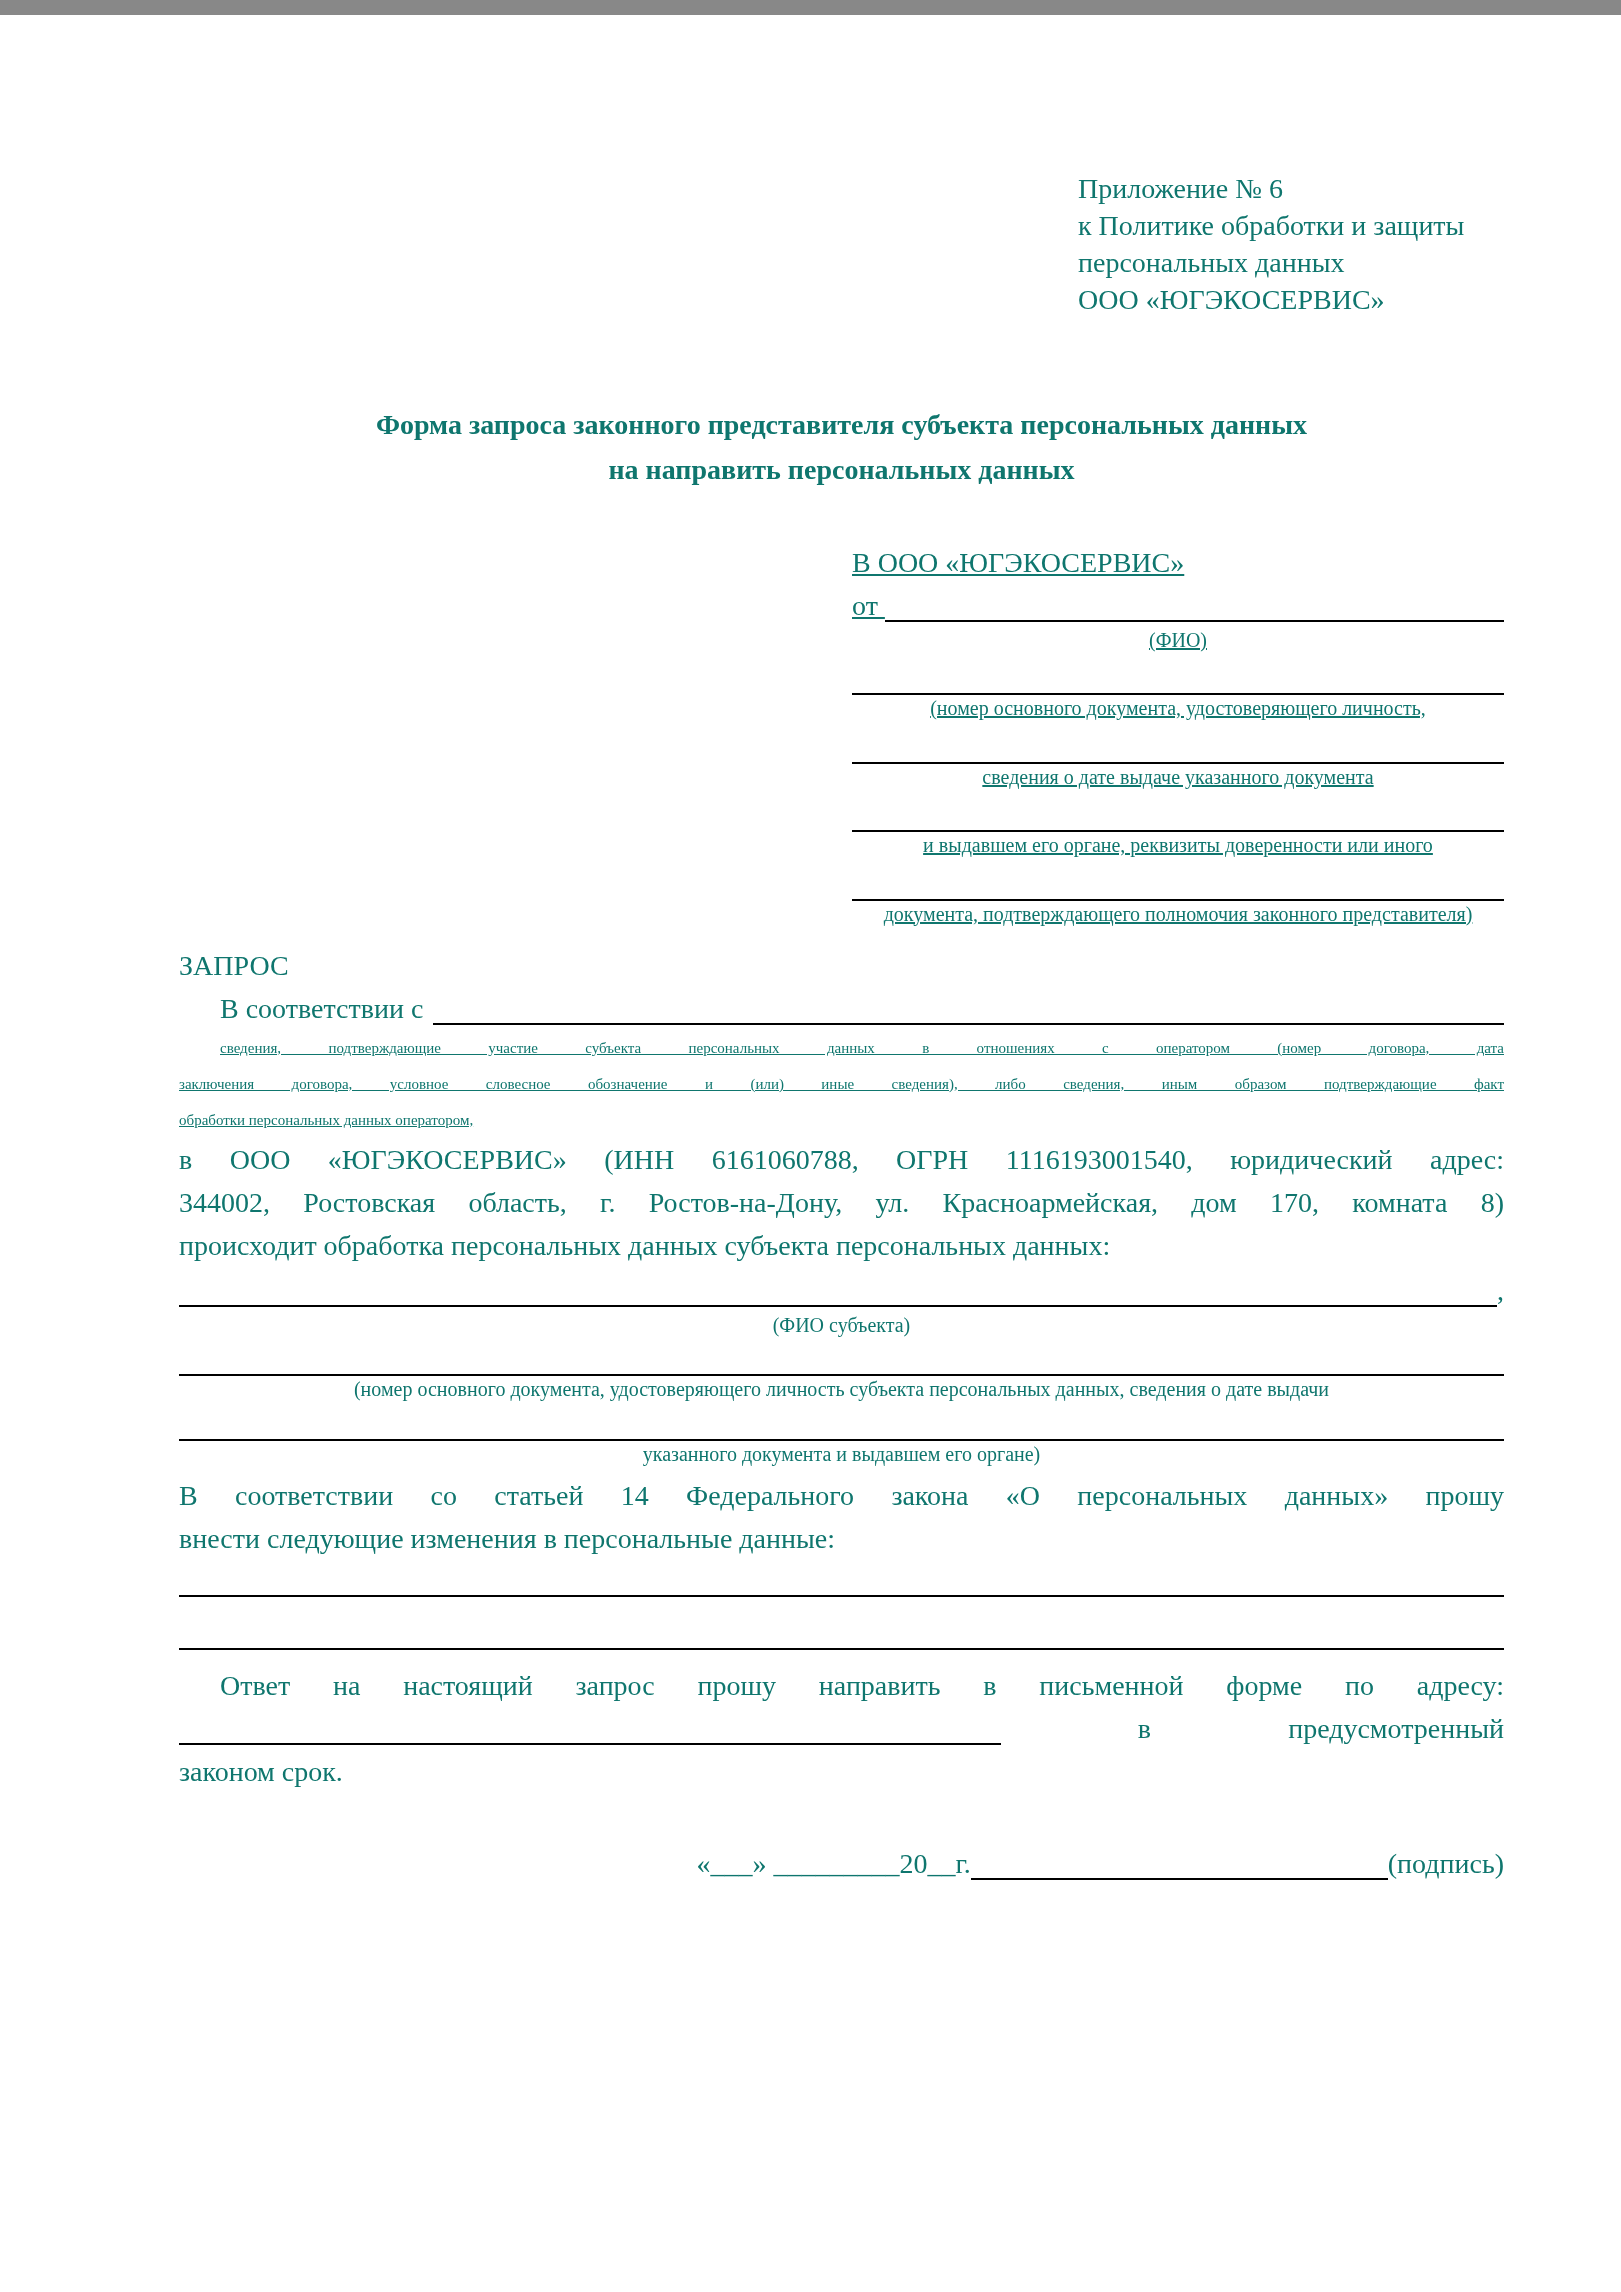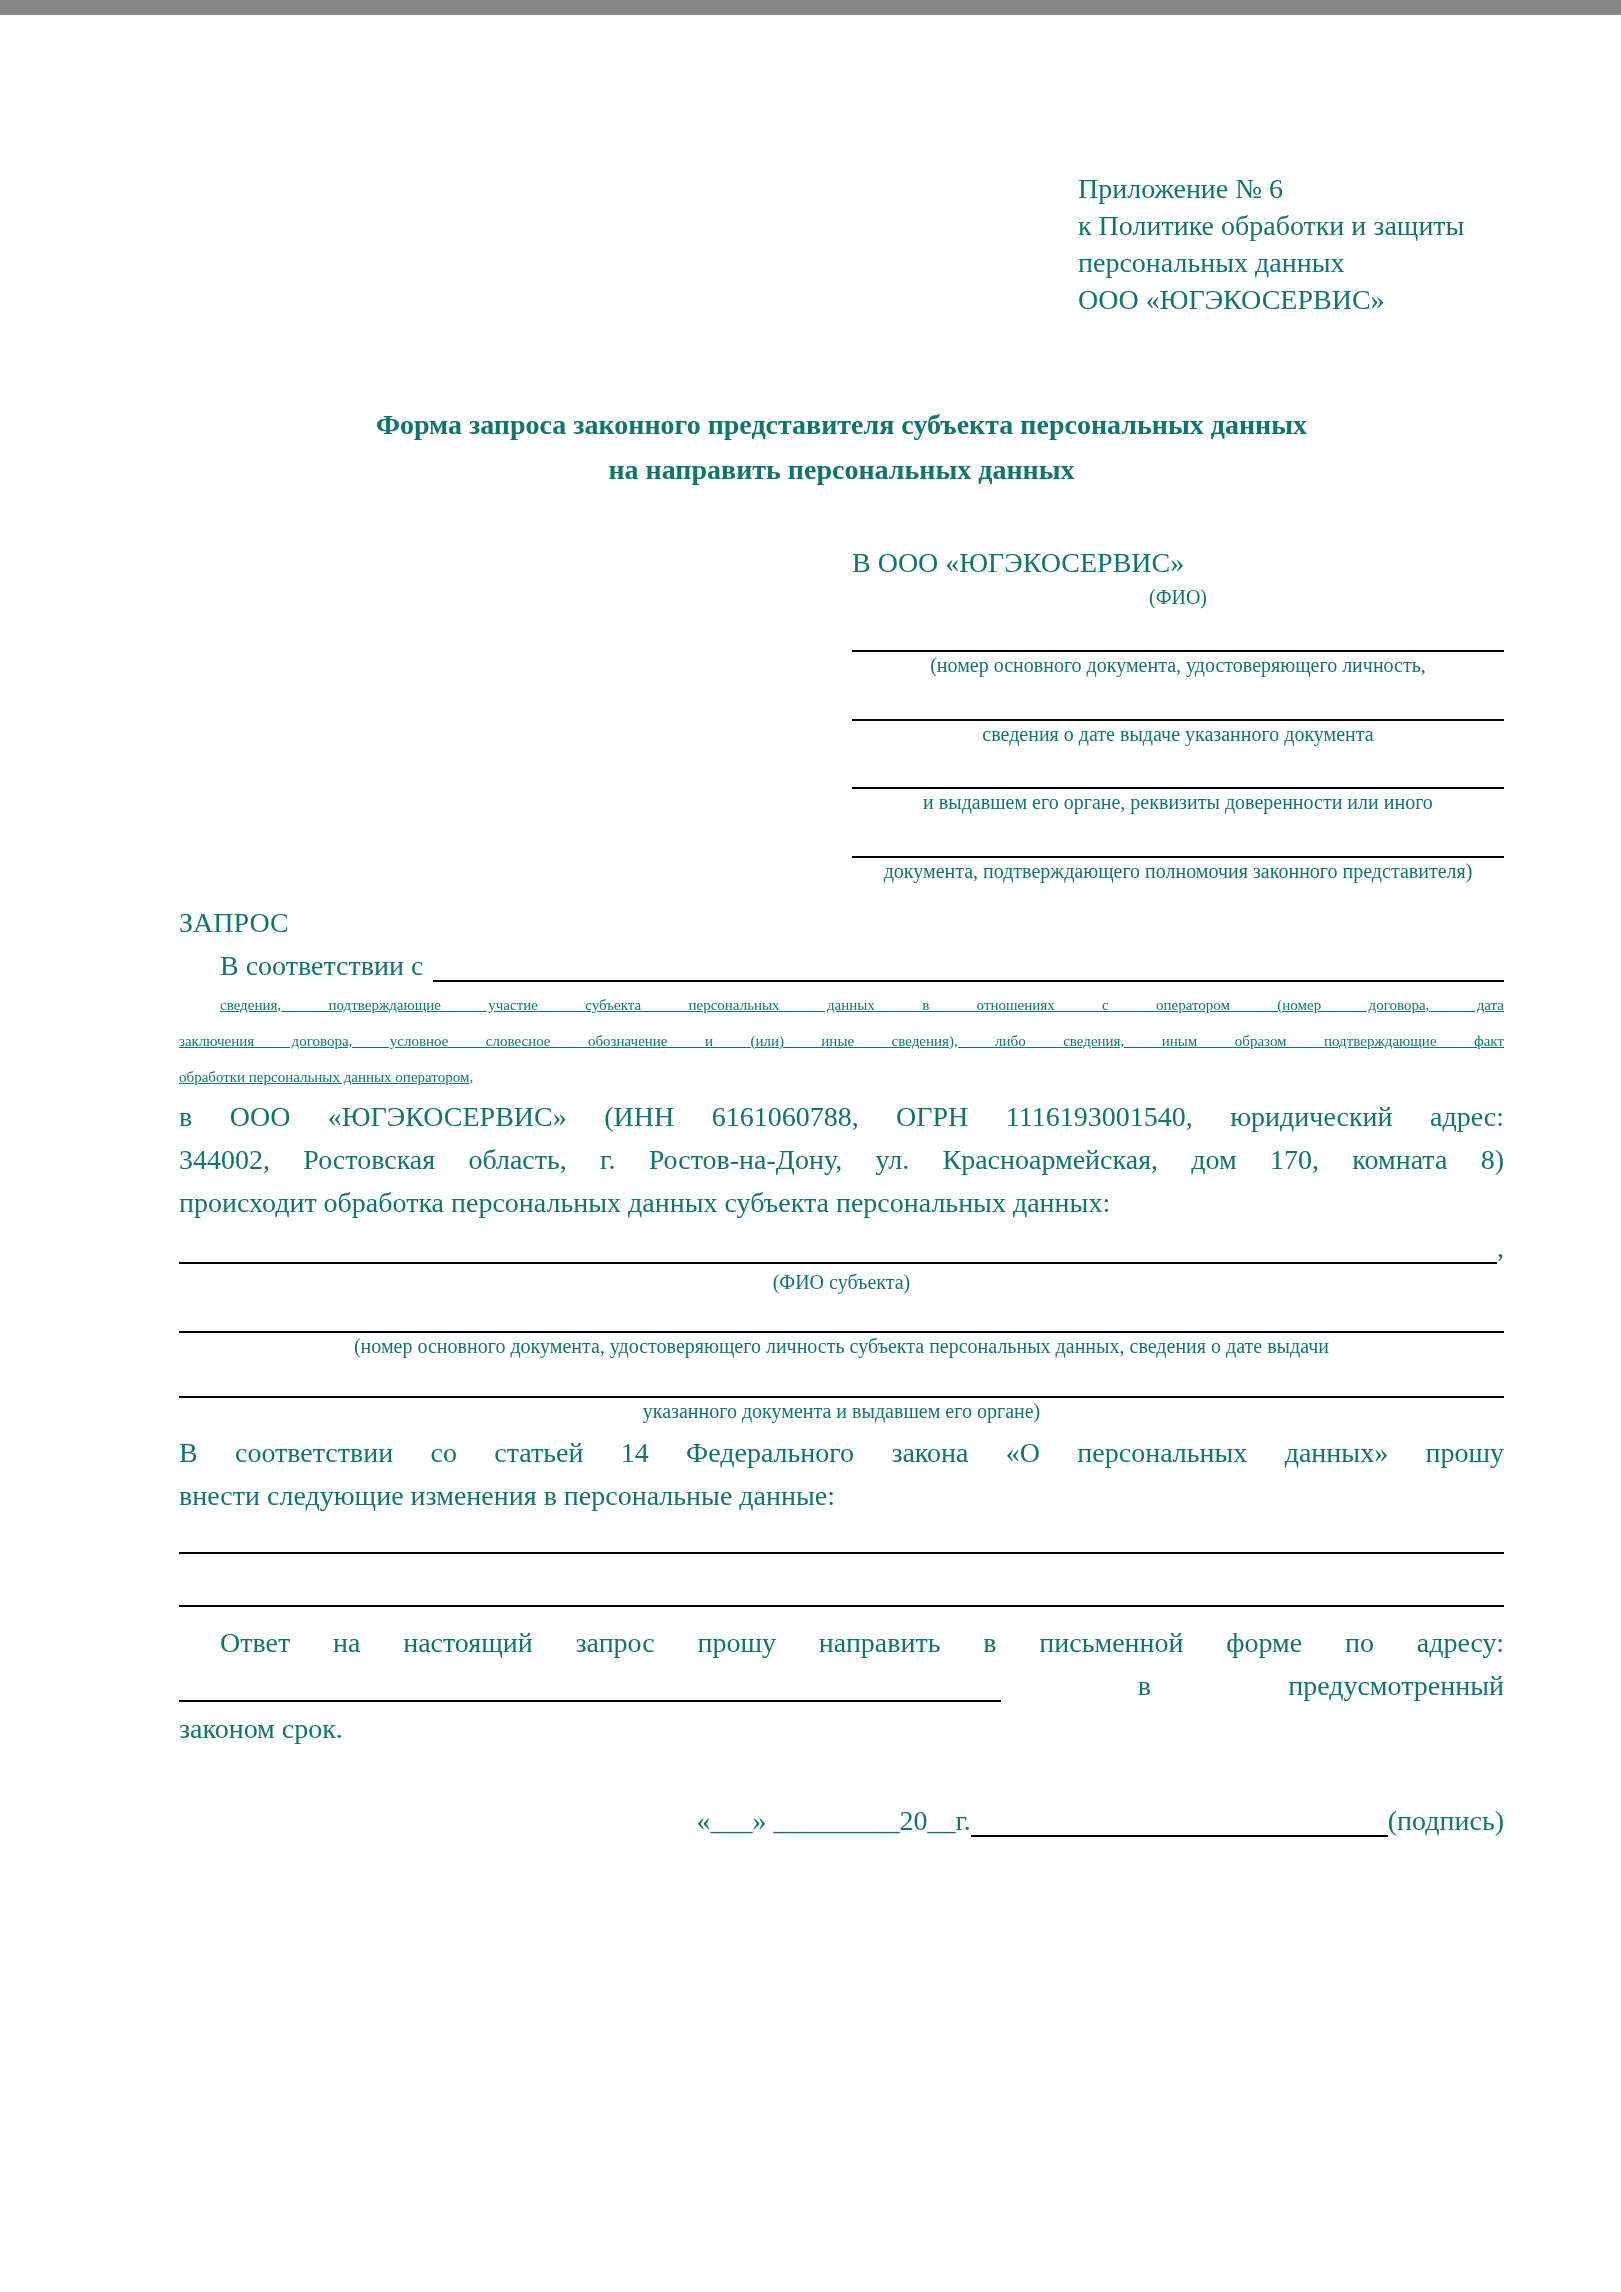--- a/index.html
+++ b/index.html
@@ -21,21 +21,21 @@
   .ref-block { margin-left:899px; line-height:37px; }
   
   .doc-title {
     margin-top:84px;
     text-align:center;
     font-weight:bold;
     font-size:28px;
     line-height:45px;
   }
   
-  .addressee { margin-top:49px; margin-left:673px; }
+  .addressee { margin-top:49px; margin-left:673px;text-decoration:underline; }
   .addressee .to-line { line-height:43px; }
   .from-row { display:flex; align-items:flex-end; line-height:43px; }
   .from-row .from-label { white-space:pre; }
   .fill { flex:1 1 auto; border-bottom:2.9px solid #000; margin-bottom:4.9px; }
   .caption {
     font-size:20px;
     line-height:27.4px;
     text-align:center;
   }
   .rule { border-bottom:2.9px solid #000; }
@@ -84,20 +84,24 @@
       <div>ООО «ЮГЭКОСЕРВИС»</div>
     </div>
 
     <div class="doc-title">
       <div>Форма запроса законного представителя субъекта персональных данных</div>
       <div>на направить персональных данных</div>
     </div>
 
     <div class="addressee">
       <div class="to-line">В ООО «ЮГЭКОСЕРВИС»</div>
+      <div class="from-row">
+        <span class="from-label">от </span>
+        <div class="fill"></div>
+      </div>
       <div class="caption">(ФИО)</div>
 
       <div class="rule"></div>
       <div class="caption">(номер основного документа, удостоверяющего личность,</div>
 
       <div class="rule"></div>
       <div class="caption">сведения о дате выдаче указанного документа</div>
 
       <div class="rule"></div>
       <div class="caption">и выдавшем его органе, реквизиты доверенности или иного</div>

